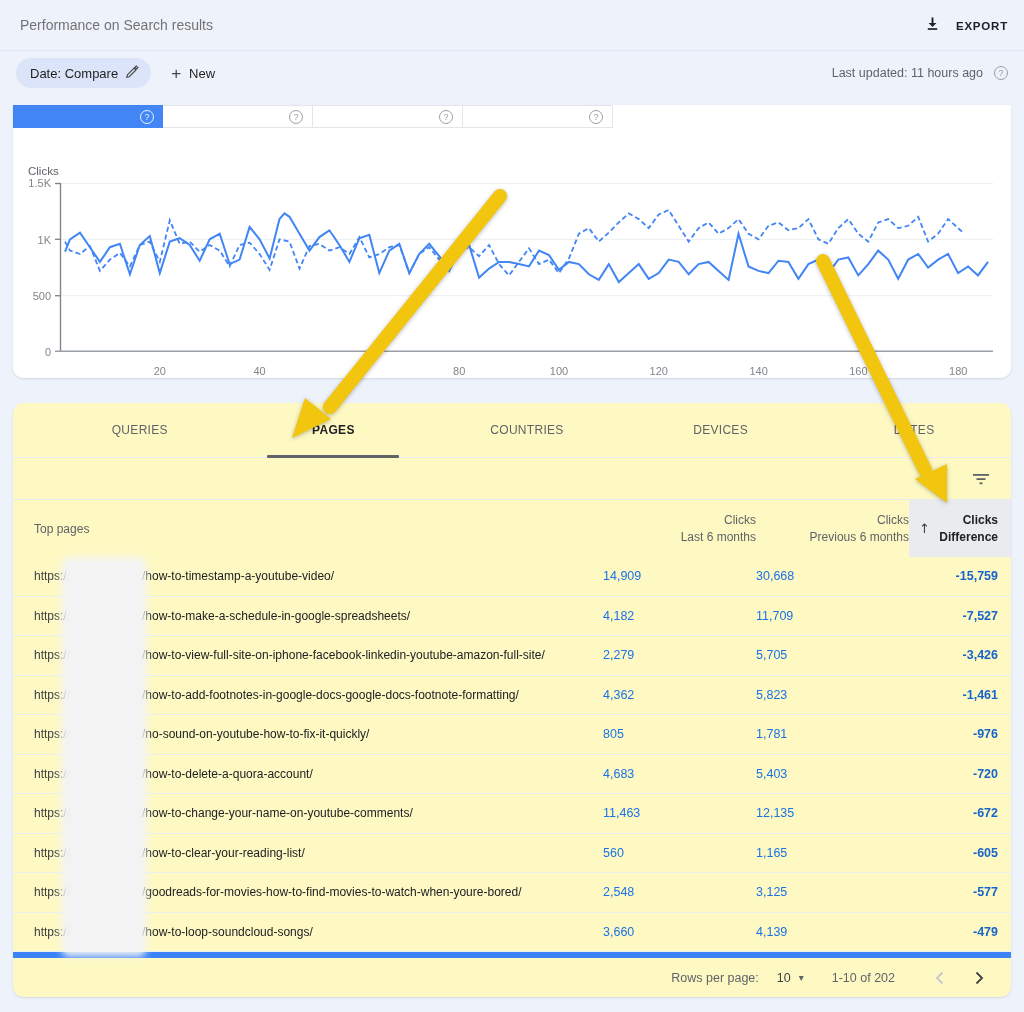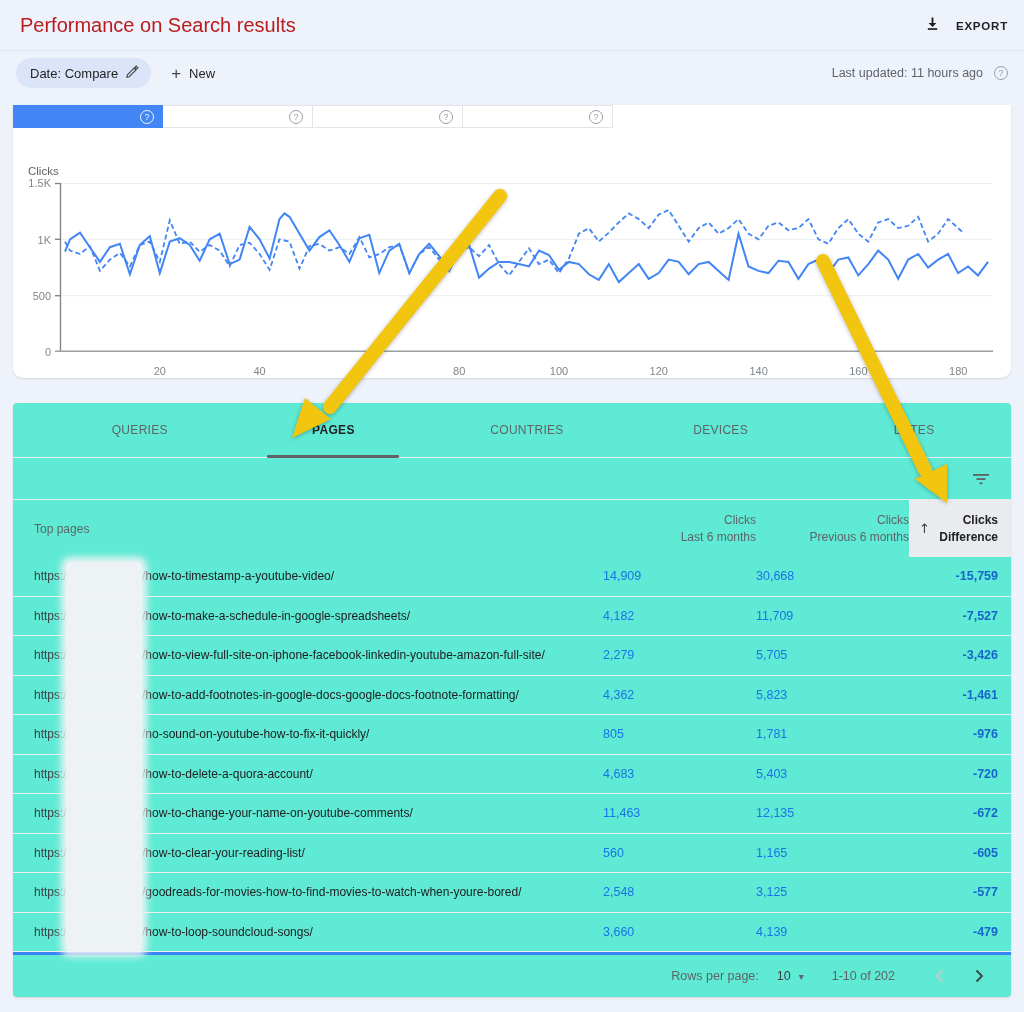--- a/index.html
+++ b/index.html
@@ -6,21 +6,21 @@
   html,body { width:1024px; height:1012px; }
   body {
     font-family:"Liberation Sans","DejaVu Sans",sans-serif;
     background:#eef2fb; color:#202124; position:relative; overflow:hidden;
   }
   .page { position:absolute; inset:0; }
 
   
   .topbar { position:absolute; left:0; top:0; width:1024px; height:51px;
     border-bottom:1px solid #e1e7f3; display:flex; align-items:center; }
-  .page-title { font-size:20px; color:#b91c1c; margin-left:20px; }
+  .page-title { font-size:14px; color:#737373; margin-left:20px; }
   .export-btn { position:absolute; right:16px; top:0; height:51px; display:flex; align-items:center;
     gap:16px; cursor:pointer; }
   .export-label { font-size:11.5px; font-weight:700; letter-spacing:.8px; color:#202124; }
 
   
   .filterbar { position:absolute; left:0; top:51px; width:1024px; height:44px;
     display:flex; align-items:center; padding:0 16px; }
   .chip { height:30px; background:#dbe4f8; border-radius:16px; display:flex; align-items:center;
     padding:0 12px 0 14px; margin-right:8px; gap:8px; cursor:pointer; }
   .chip-label { font-size:13px; color:#1f1f1f; }
@@ -43,21 +43,21 @@
   .metric-box.selected .help-circle { border-color:rgba(255,255,255,.9); color:rgba(255,255,255,.9); }
 
   .chart-area { position:absolute; left:0; top:23px; width:998px; height:250px; }
   .axis-title { position:absolute; left:15px; top:37px; font-size:11.5px; color:#5f6368; }
   .ytick { position:absolute; width:38px; text-align:right; font-size:11px; color:#80868b; }
   .xtick { position:absolute; top:237px; transform:translateX(-50%); font-size:11px; color:#80868b; }
   .plot-svg { position:absolute; left:47px; top:55px; overflow:visible; }
 
   
   .table-card { position:absolute; left:13px; top:403px; width:998px; height:594px;
-    background:#5eead4; border-radius:4px; box-shadow:0 1px 2px rgba(60,64,67,.15); }
+    background:#fef9c3; border-radius:10px; box-shadow:0 1px 2px rgba(60,64,67,.15); }
   .tabs-row { position:absolute; left:0; top:0; width:998px; height:55px; display:flex;
     padding-left:30px; border-bottom:1px solid #ebedf0; border-radius:10px 10px 0 0; }
   .tab { flex:1; display:flex; align-items:center; justify-content:center; position:relative;
     font-size:12px; letter-spacing:.3px; color:#5f6368; cursor:pointer; white-space:nowrap; }
   .tab.selected { color:#202124; font-weight:700; }
   .tab.selected .tab-underline { position:absolute; left:50%; transform:translateX(-50%);
     bottom:-1px; width:132px; height:3px; background:#5f6368; border-radius:1px; }
   .filter-row { position:absolute; left:0; top:55px; width:998px; height:42px;
     border-bottom:1px solid #e8eaed; }
   .filter-btn { position:absolute; right:16px; top:50%; transform:translateY(-50%);
@@ -79,21 +79,21 @@
   .trow { height:39.5px; display:flex; align-items:center; border-bottom:1px solid #eceef1;
     cursor:pointer; }
   .cell-url { flex:1; position:relative; padding-left:21px; font-size:12px; color:#3c4043;
     white-space:nowrap; overflow:hidden; }
   .url-path { position:absolute; left:129px; top:50%; transform:translateY(-50%); color:#202124; }
   .cell-num { width:153px; text-align:left; font-size:12.5px; color:#1a73e8; }
   .cell-diff { width:102px; text-align:right; font-size:12.5px; font-weight:700; color:#1765cc;
     padding-right:13px; }
 
   .pagination { position:absolute; left:0; bottom:0; width:998px; height:45px;
-    border-top:3px solid #3b82f6; display:flex; align-items:center; justify-content:flex-end;
+    border-top:6px solid #3b82f6; display:flex; align-items:center; justify-content:flex-end;
     border-radius:0 0 10px 10px; font-size:12.5px; color:#3c4043; }
   .rpp-label { color:#5f6368; margin-right:18px; }
   .rpp-select { display:flex; align-items:center; gap:8px; margin-right:28px; cursor:pointer; }
   .caret { font-family:"DejaVu Sans",sans-serif; color:#5f6368; font-size:10px; }
   .range-label { margin-right:28px; color:#5f6368; }
   .pg-btn { width:32px; height:32px; display:flex; align-items:center; justify-content:center;
     margin-right:8px; cursor:pointer; }
   .pg-btn:last-child { margin-right:16px; }
 
   

